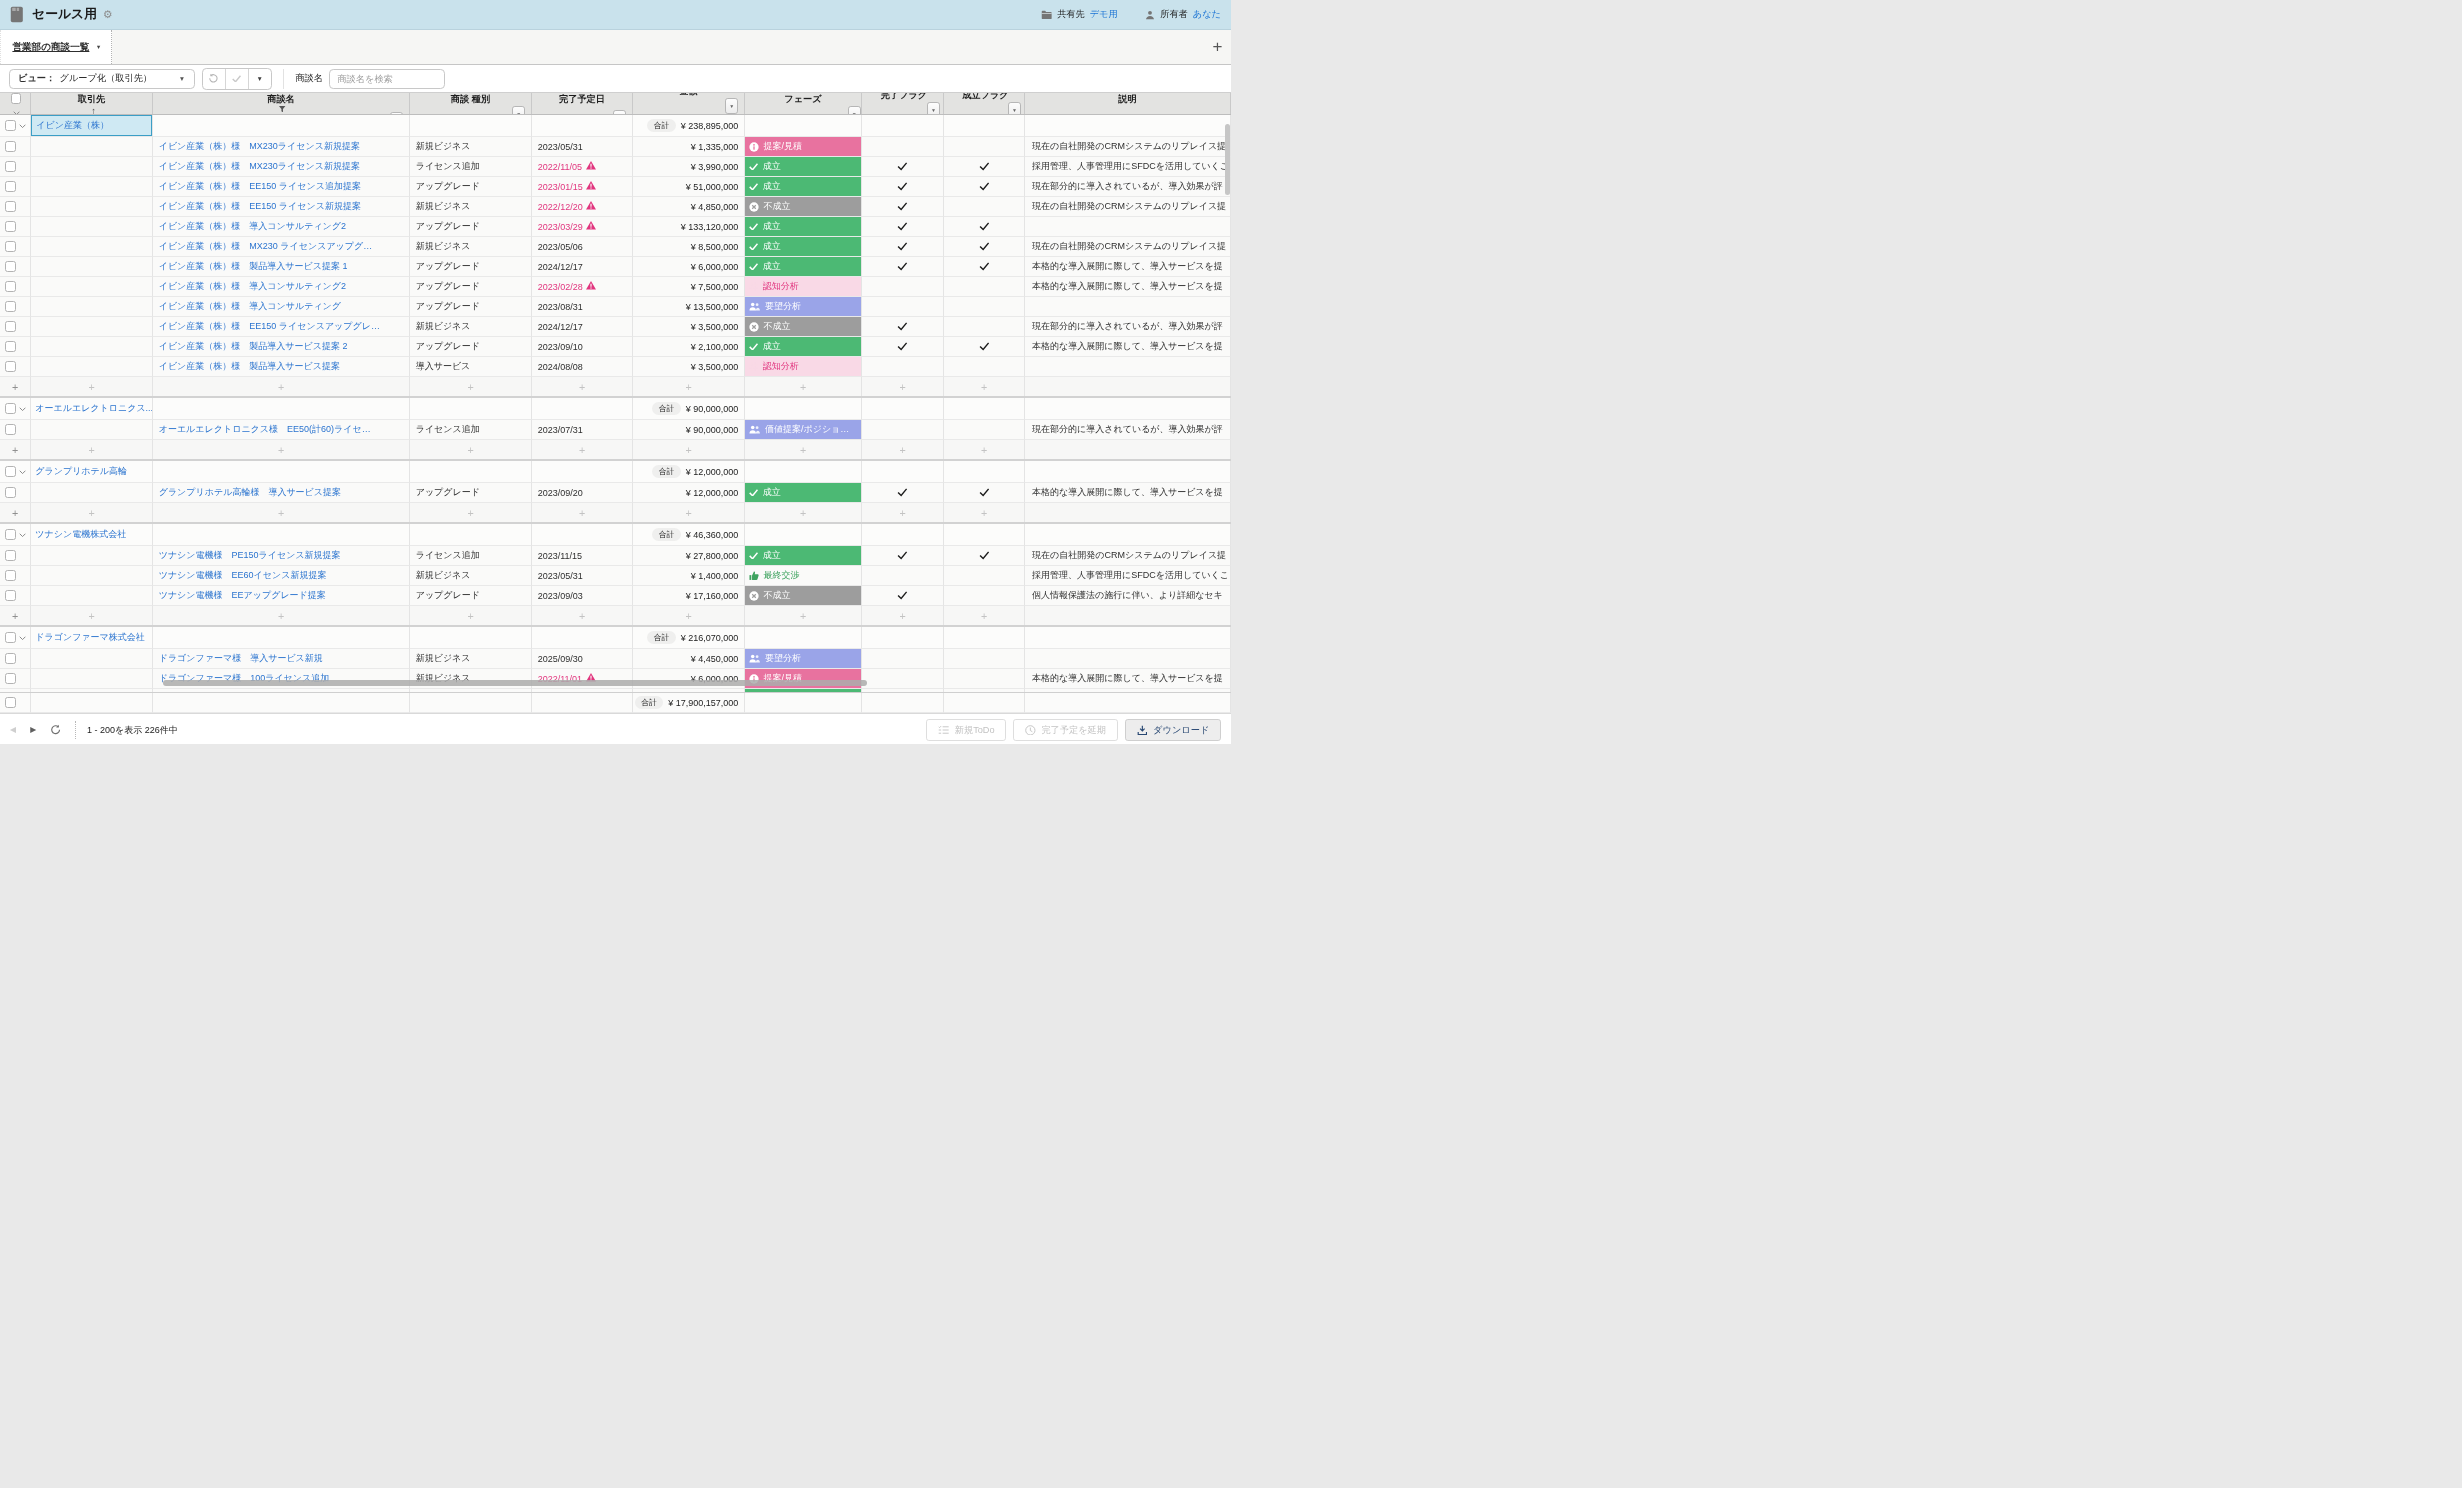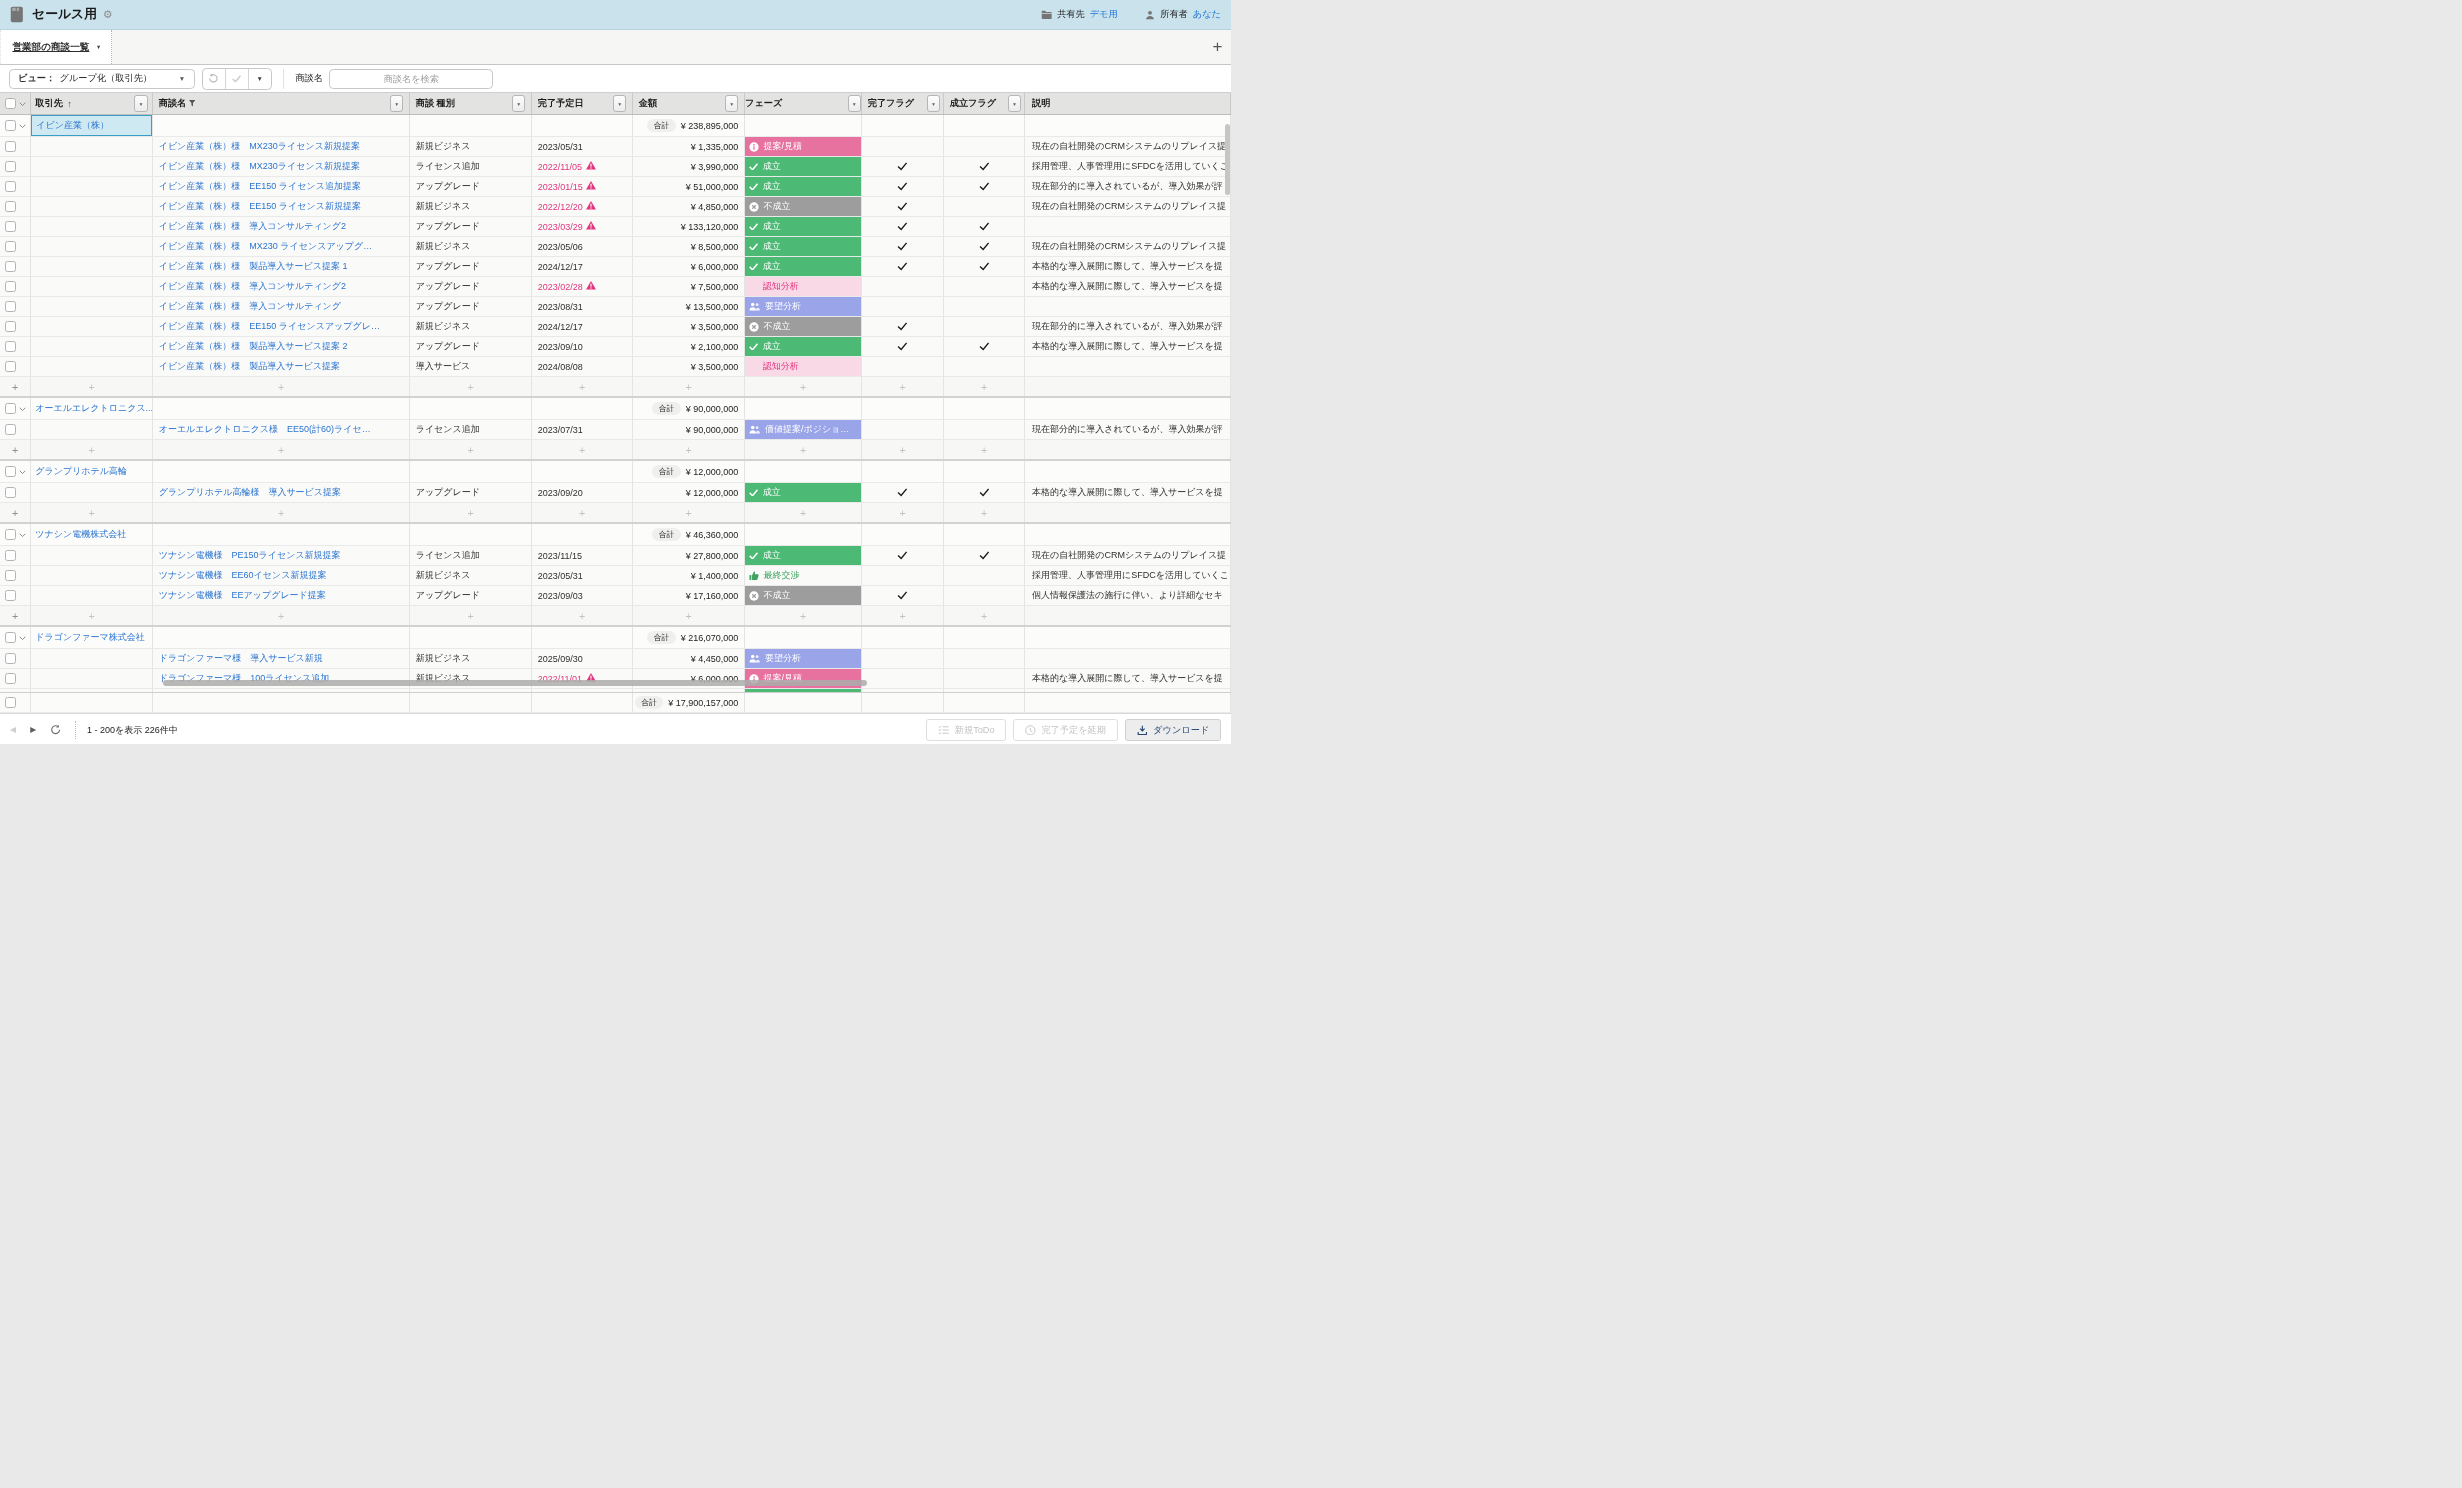--- a/index.html
+++ b/index.html
@@ -25,25 +25,25 @@
   .viewbox{height:20px;border:0.7px solid #c8c8c8;border-radius:4.3px;display:flex;align-items:center;padding:0 8.5px;gap:4.3px;min-width:186px;box-sizing:border-box;}
   .viewbox b{font-size:9.2px;}
   .viewbox .val{font-size:9.2px;color:#222;}
   .viewbox .car{margin-left:auto;font-size:6.4px;color:#555;padding-left:14.2px;}
   .segs{height:20px;border:0.7px solid #c8c8c8;border-radius:4.3px;display:flex;align-items:stretch;margin-left:7.1px;overflow:hidden;}
   .seg{width:22px;display:flex;align-items:center;justify-content:center;color:#b5b5b5;font-size:10px;}
   .seg+.seg{border-left:0.7px solid #d6d6d6;}
   .seg.dark{color:#3c3c3c;font-size:6.4px;}
   .vdiv{height:20px;border-left:0.7px solid #e2e2e2;margin:0 11.4px;}
   .srchlbl{font-size:9.2px;margin-right:6.4px;color:#222;}
-  .srch{height:20px;width:164px;border:0.7px solid #c8c8c8;border-radius:4.3px;padding:0 7.1px;font-size:9.2px;box-sizing:border-box;font-family:inherit;color:#333;background:#fff;text-align:center;}
+  .srch{height:20px;width:116px;border:0.7px solid #c8c8c8;border-radius:4.3px;padding:0 7.1px;font-size:9.2px;box-sizing:border-box;font-family:inherit;color:#333;background:#fff;}
   .srch::placeholder{color:#9c9c9c;}
   
   .thead{height:23px;background:#e3e3e1;border-top:0.7px solid #cfcfcf;border-bottom:0.7px solid #bdbdbd;display:flex;box-sizing:border-box;}
-  .th{display:flex;align-items:center;font-weight:bold;font-size:9.2px;color:#1d1d1d;padding:0 2.8px 0 5.7px;box-sizing:border-box;border-right:0.7px solid #c9c9c9;overflow:hidden;white-space:nowrap;}
+  .th{display:flex;align-items:center;font-weight:bold;font-size:9.2px;color:#1d1d1d;padding:0 2.8px 0 5.7px;box-sizing:border-box;border-right:0.7px solid #c9c9c9;overflow:hidden;white-space:nowrap;flex-direction:column;}
   .th .dd{margin-left:auto;width:11.4px;height:14.2px;border:0.7px solid #b6b6b6;border-radius:2.8px;background:linear-gradient(#fdfdfd,#ececec);display:flex;align-items:center;justify-content:center;font-size:5px;color:#666;flex:none;}
   .th .sort{color:#444;font-size:9.2px;margin-left:4.3px;font-weight:normal;}
   .th .fun{margin-left:2.8px;display:flex;}
   .tbody{height:577px;overflow:hidden;position:relative;background:#fafaf9;}
   .row{display:flex;background:#fafaf9;}
   .cell{border-right:0.7px solid #e4e4e4;border-bottom:0.7px solid #e9e9e9;box-sizing:border-box;overflow:hidden;white-space:nowrap;display:flex;align-items:center;}
   .c0{width:31px;flex:none;padding-left:5px;gap:3.6px;}
   .c1{width:122px;flex:none;padding:0 4.3px;}
   .c2{width:257px;flex:none;padding:0 5.7px;}
   .c3{width:122px;flex:none;padding:0 5.7px;}

